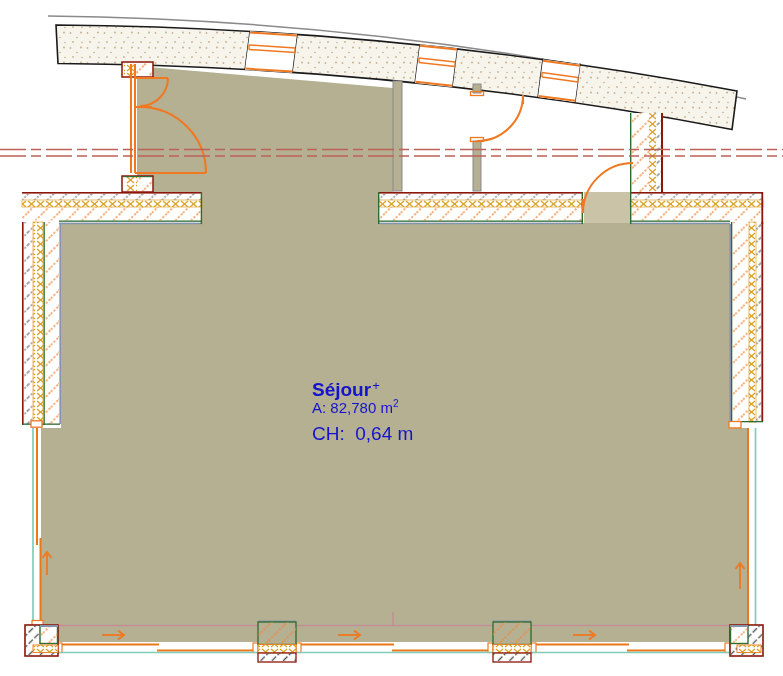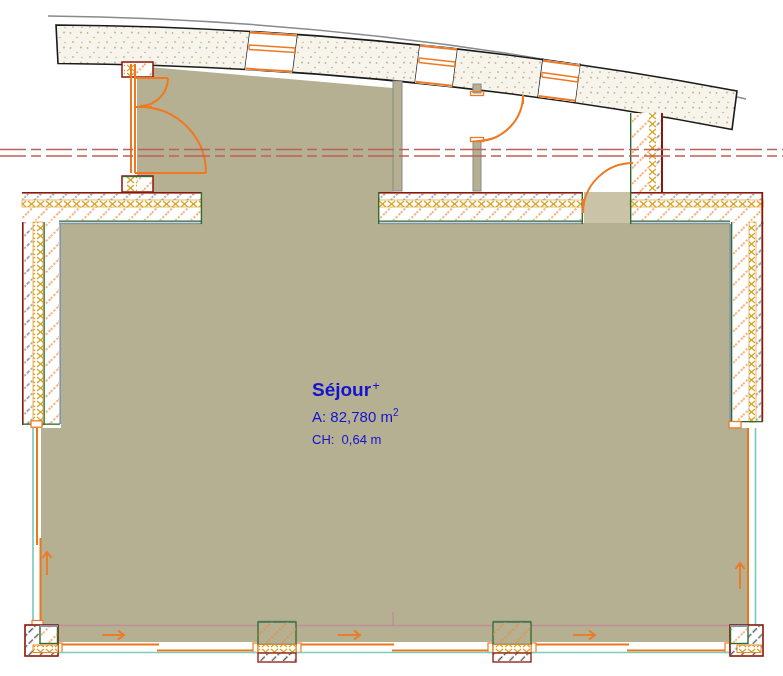--- a/index.html
+++ b/index.html
@@ -1,24 +1,24 @@
 <!DOCTYPE html>
 <html><head>
 <meta charset="utf-8">
 <style>
   html,body{margin:0;padding:0;background:#ffffff;}
   #stage{position:relative;width:783px;height:676px;background:#fff;overflow:hidden;
          font-family:"Liberation Sans", sans-serif;}
   #plan-svg{position:absolute;left:0;top:0;}
   #room-label{position:absolute;left:312px;top:380px;color:#1414cf;line-height:1;}
-  #room-label .l1{font-size:19px;font-weight:bold;margin-bottom:9px;}
+  #room-label .l1{font-size:19px;font-weight:bold;}
   #room-label .l1 .marker{font-size:13px;font-weight:normal;position:relative;top:-6px;left:1px;}
   #room-label .l2{font-size:15px;margin-bottom:9px;}
   #room-label .l2 sup{font-size:10px;}
-  #room-label .l3{font-size:13px;white-space:pre;}
+  #room-label .l3{font-size:19px;white-space:pre;}
 </style>
 </head>
 <body>
 
 <div id="stage">
 
 <svg id="plan-svg" width="783" height="676" viewBox="0 0 783 676">
   <defs>
 
     <pattern id="stip" width="17" height="15" patternUnits="userSpaceOnUse">

